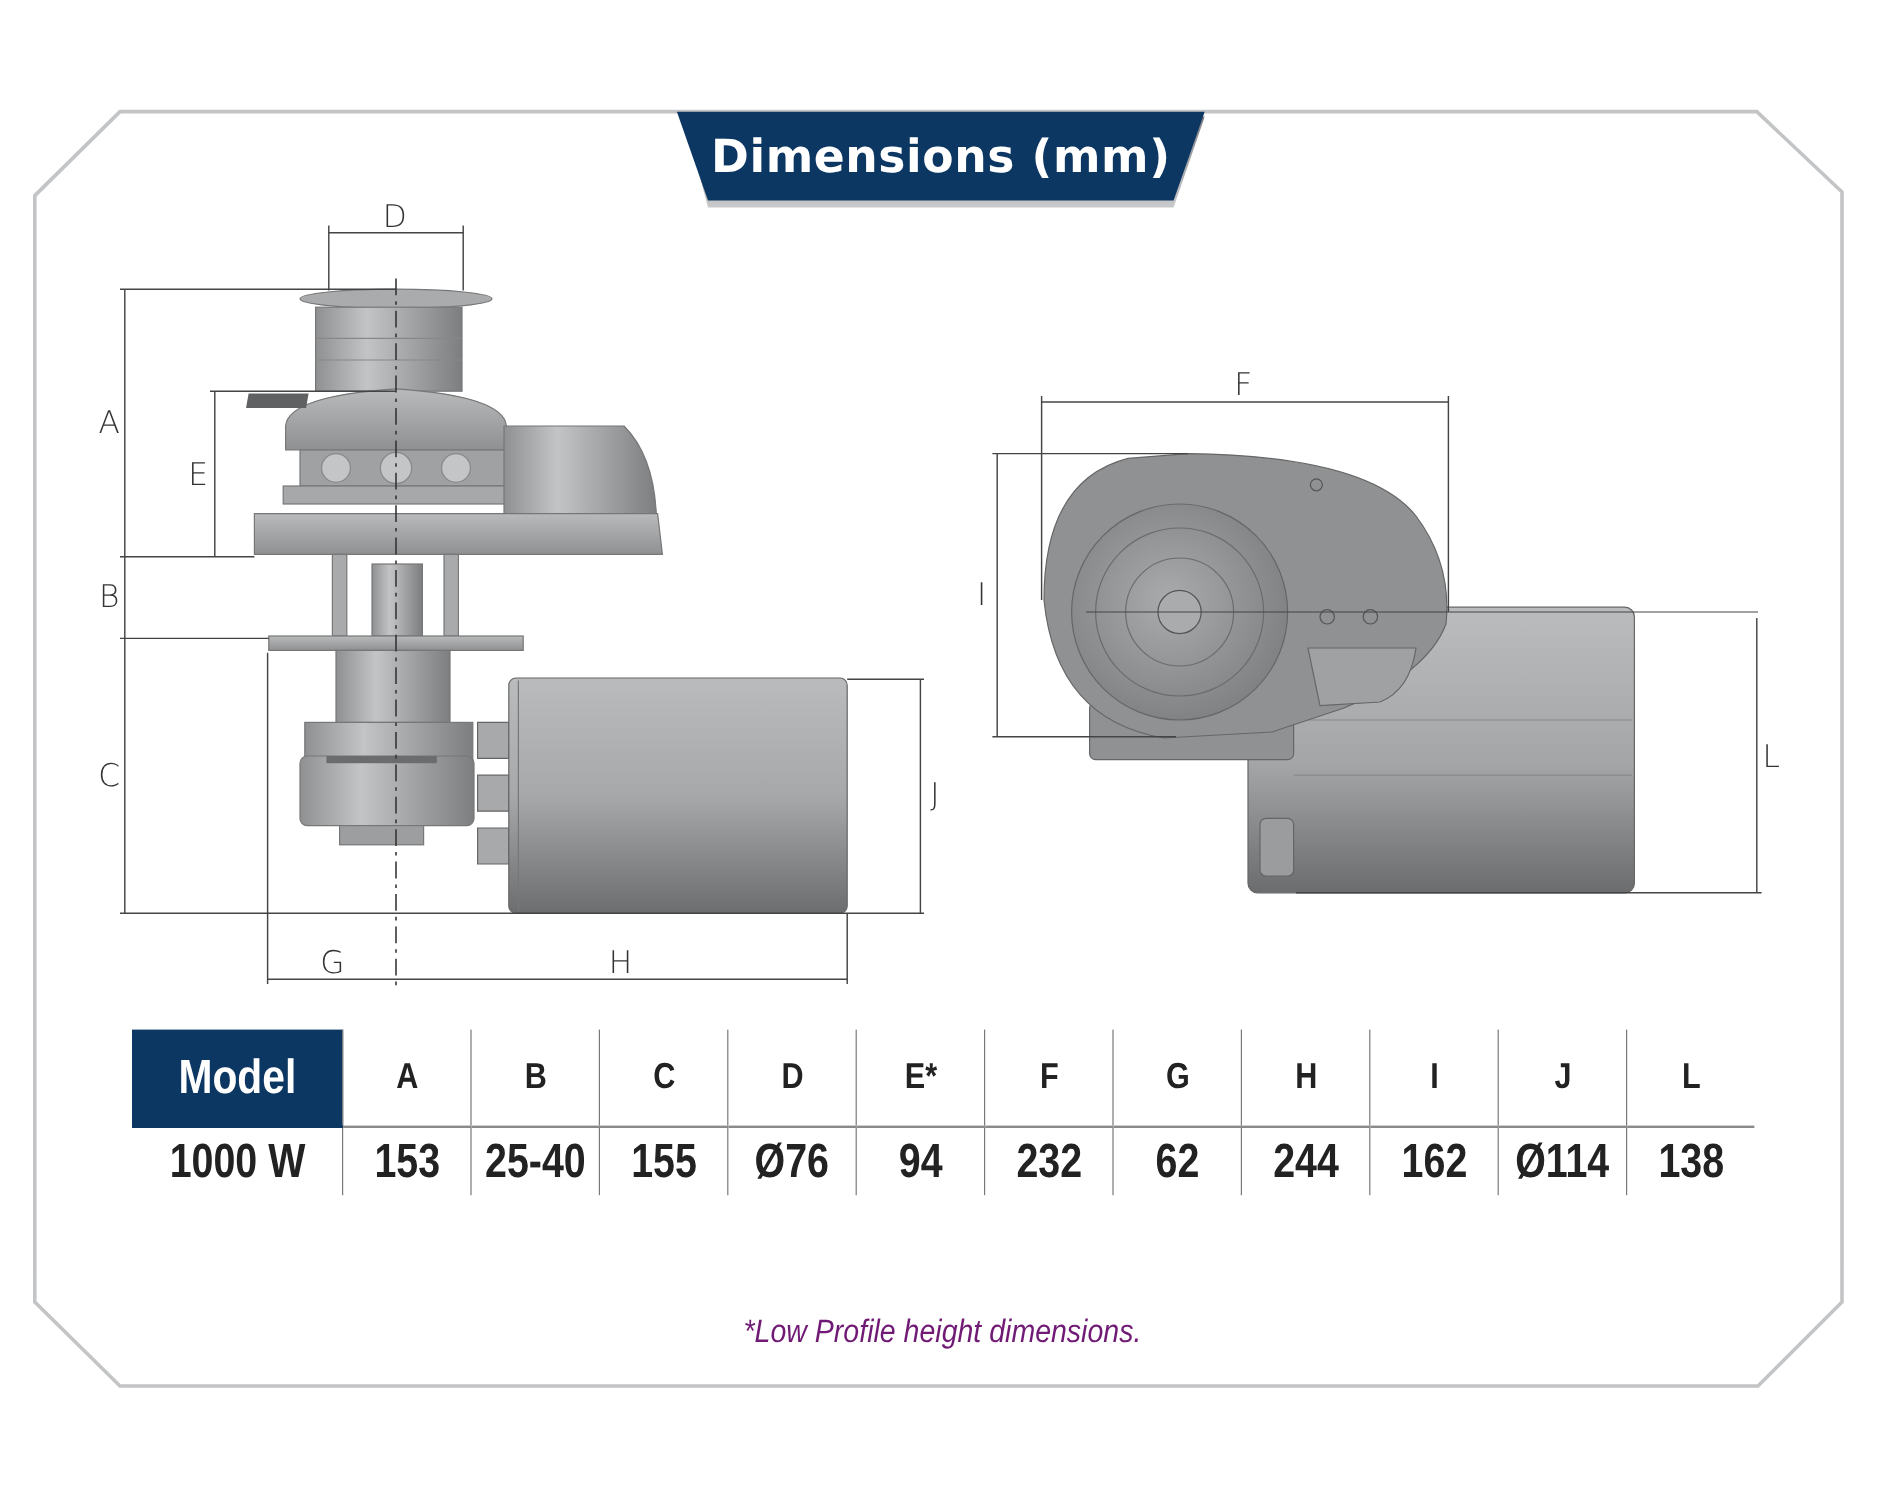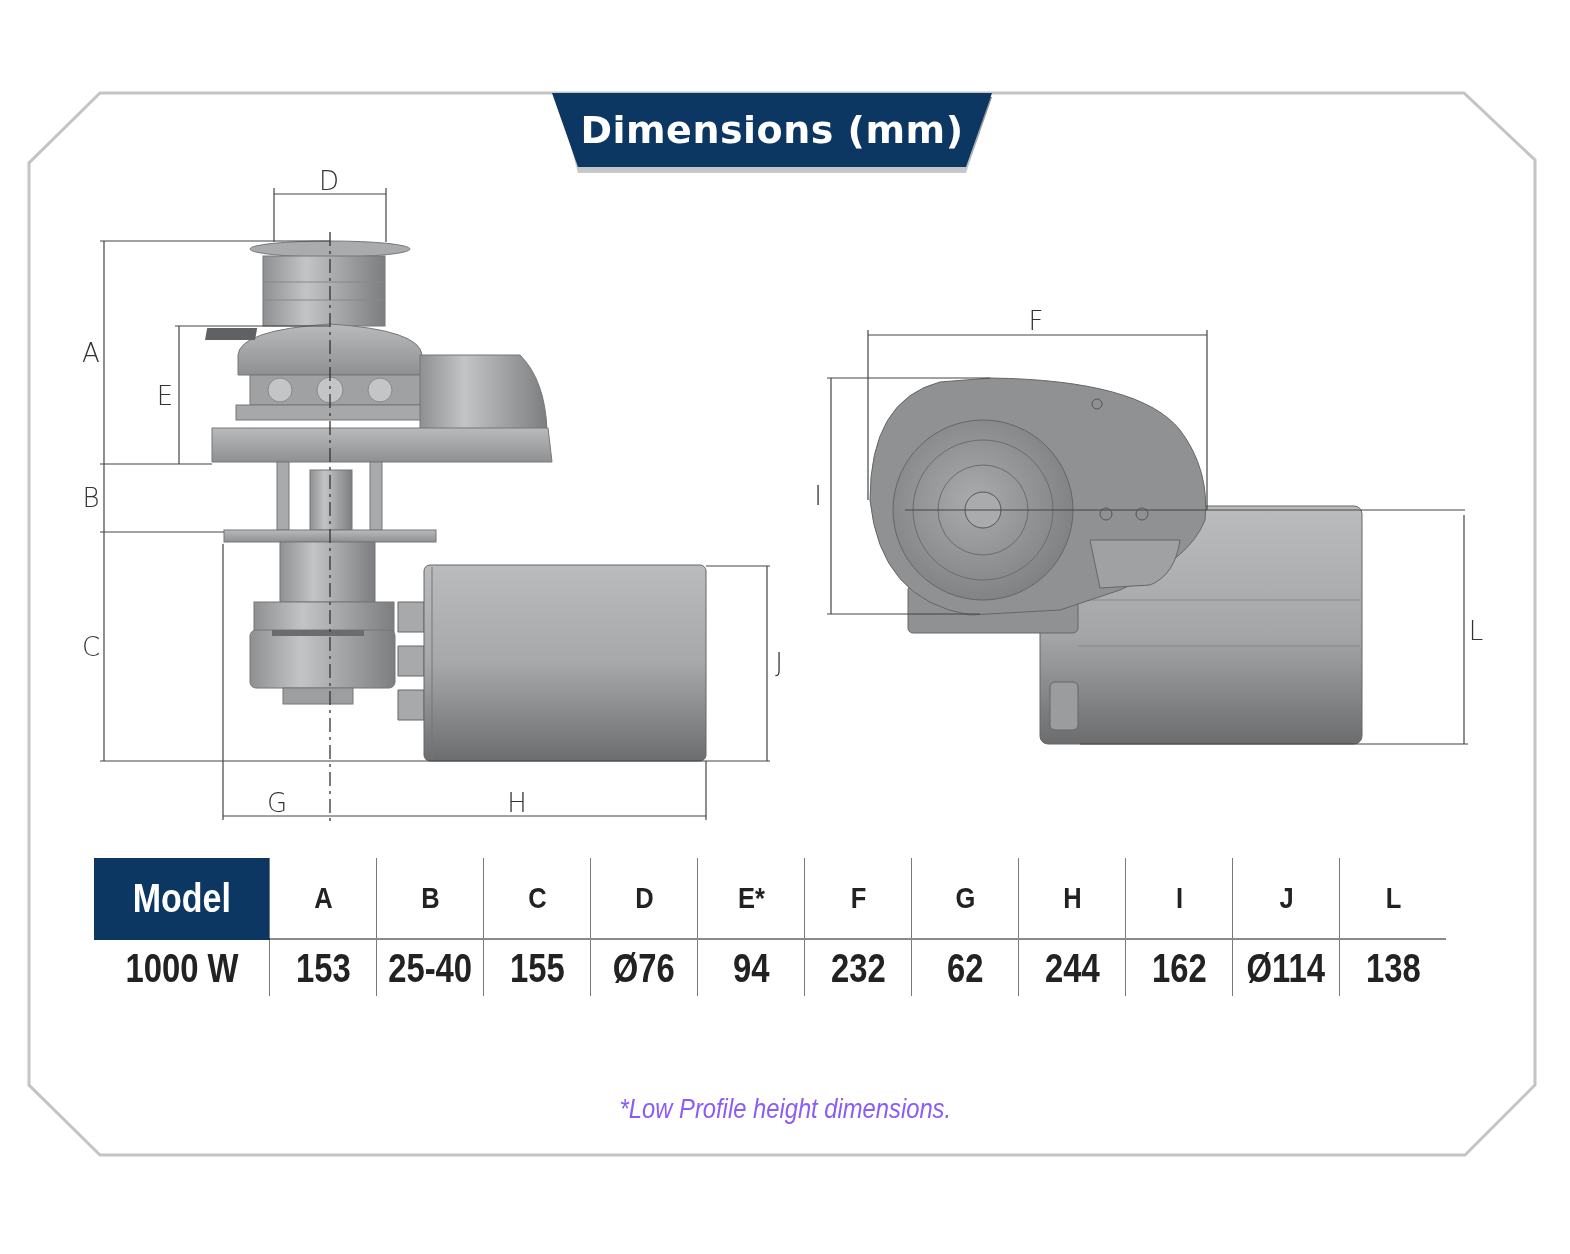--- a/index.html
+++ b/index.html
@@ -1,42 +1,42 @@
 <!DOCTYPE html>
 <html><head>
 <meta charset="utf-8">
 <style>
   html, body { margin:0; padding:0; background:#ffffff; }
   body { width:1570px; height:1254px; position:relative; overflow:hidden;
          font-family:"Liberation Sans", sans-serif; }
   #stage { position:absolute; left:0; top:0; width:1570px; height:1254px; }
-  .title-banner { position:absolute; left:552px; top:93px; width:440px; height:80px; }
+  .title-banner { position:absolute; left:564px; top:93px; width:440px; height:80px; }
   .title-text { position:absolute; left:0; top:0; width:440px; height:74px;
     display:flex; align-items:center; justify-content:center;
     color:#ffffff; font-family:"DejaVu Sans", sans-serif; font-weight:bold; font-size:38px;
     letter-spacing:0.5px; }
   .dim-label { position:absolute; font-family:"DejaVu Sans", sans-serif; font-weight:200;
     font-size:26px; color:#333; line-height:1; transform:translate(-50%,-50%); }
 
-  table.specs { position:absolute; left:94px; top:858px; border-collapse:collapse;
+  table.specs { position:absolute; left:110px; top:858px; border-collapse:collapse;
     font-family:"Liberation Sans", sans-serif; }
   table.specs th, table.specs td { padding:0; text-align:center; width:106px;font-weight:bold; }
   table.specs th { height:80px; font-weight:bold; font-size:30px; color:#222;
     transform:scaleX(0.85); }
   table.specs th.model-head { background:#0c3762; color:#fff; width:175px; font-size:40px;
     transform:none; }
   table.specs th.model-head span { display:inline-block; transform:scaleX(0.85); }
   table.specs td { height:56px; font-size:40px; color:#222; vertical-align:middle; }
   table.specs td span, table.specs th span.s { display:inline-block; transform:scaleX(0.82); }
   table.specs td.model-val { font-weight:bold; width:175px; }
   table.specs .vb { border-left:1.5px solid #7a7a7a; }
   table.specs tr.hr th { border-bottom:2px solid #8a8a8a; }
   table.specs tr.hr th.model-head { border-bottom:2px solid #0c3762; }
   .footnote { position:absolute; left:0; width:1570px; top:1094px; text-align:center;
-    font-style:italic; font-size:27px; color:#8b5cf6; font-family:"Liberation Sans", sans-serif; }
+    font-style:italic; font-size:27px; color:#701a75; font-family:"Liberation Sans", sans-serif; }
   .footnote span { display:inline-block; transform:scaleX(0.88); }
 </style>
 </head>
 <body>
 
 <div id="stage">
 
   <svg width="1570" height="1254" style="position:absolute;left:0;top:0">
     <polygon points="100,93 1464,93 1535,160 1535,1085 1465,1155 100,1155 29,1085 29,163" fill="none" stroke="#c3c4c6" stroke-width="3"></polygon>
   </svg>

